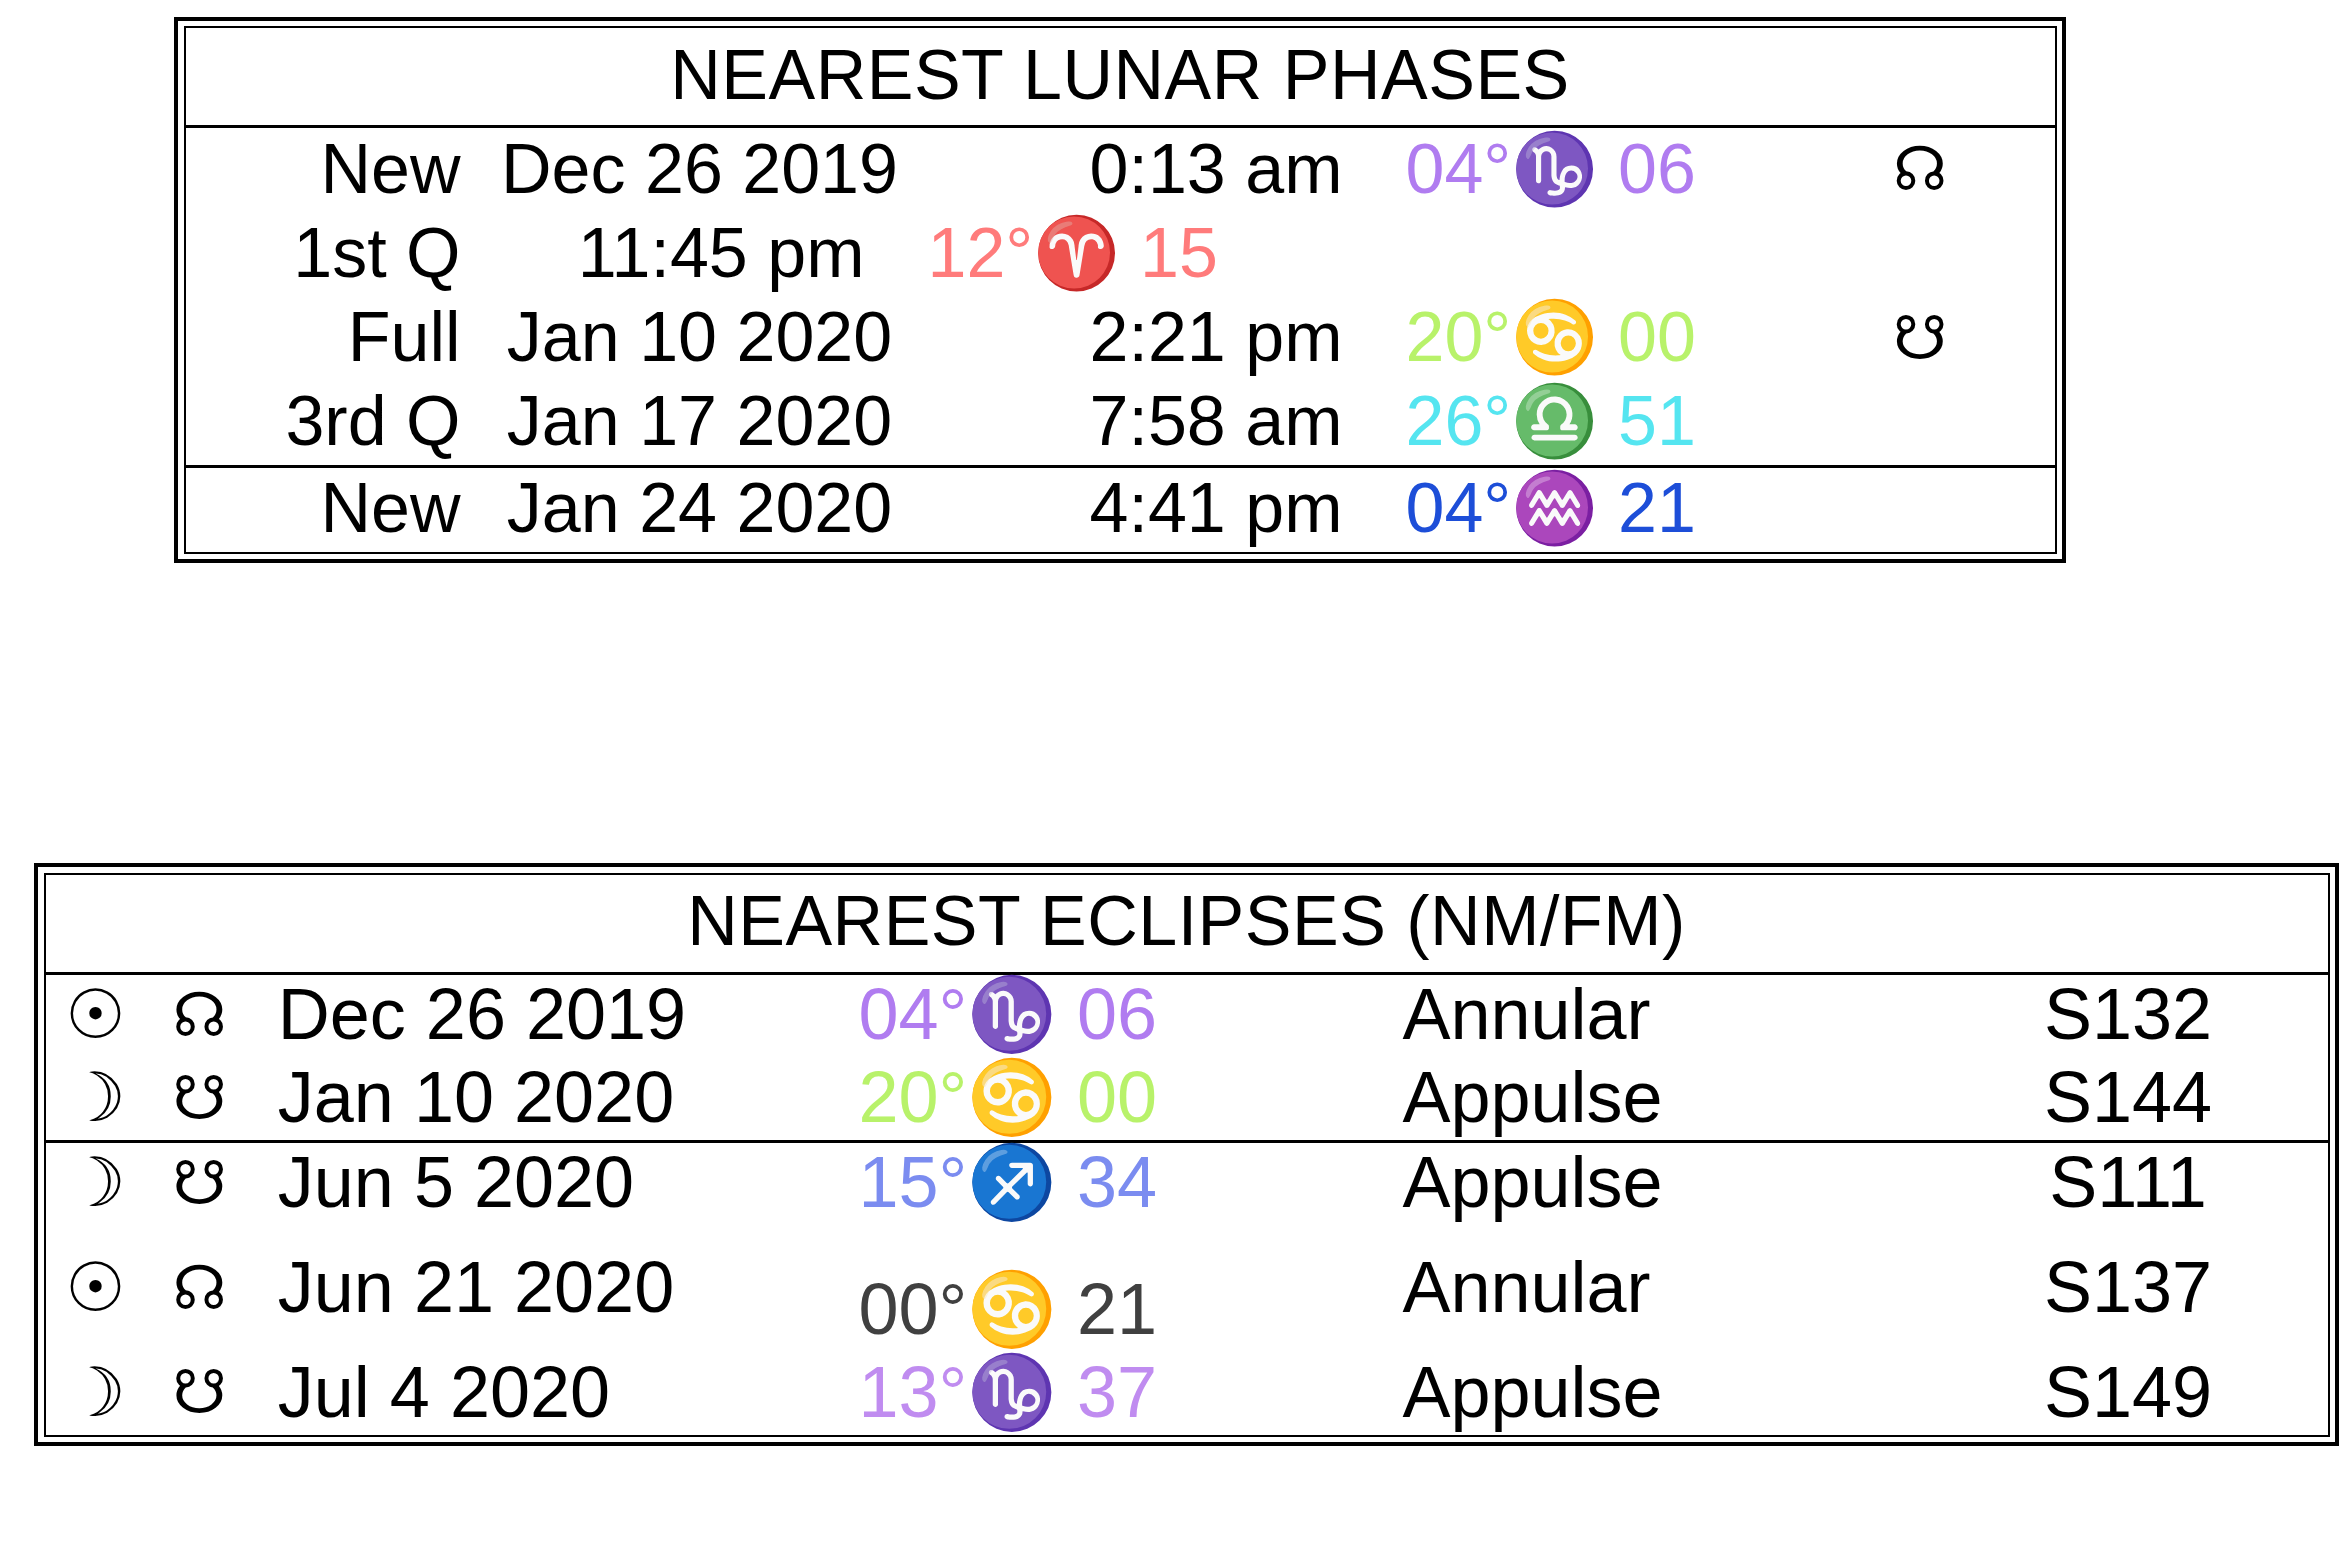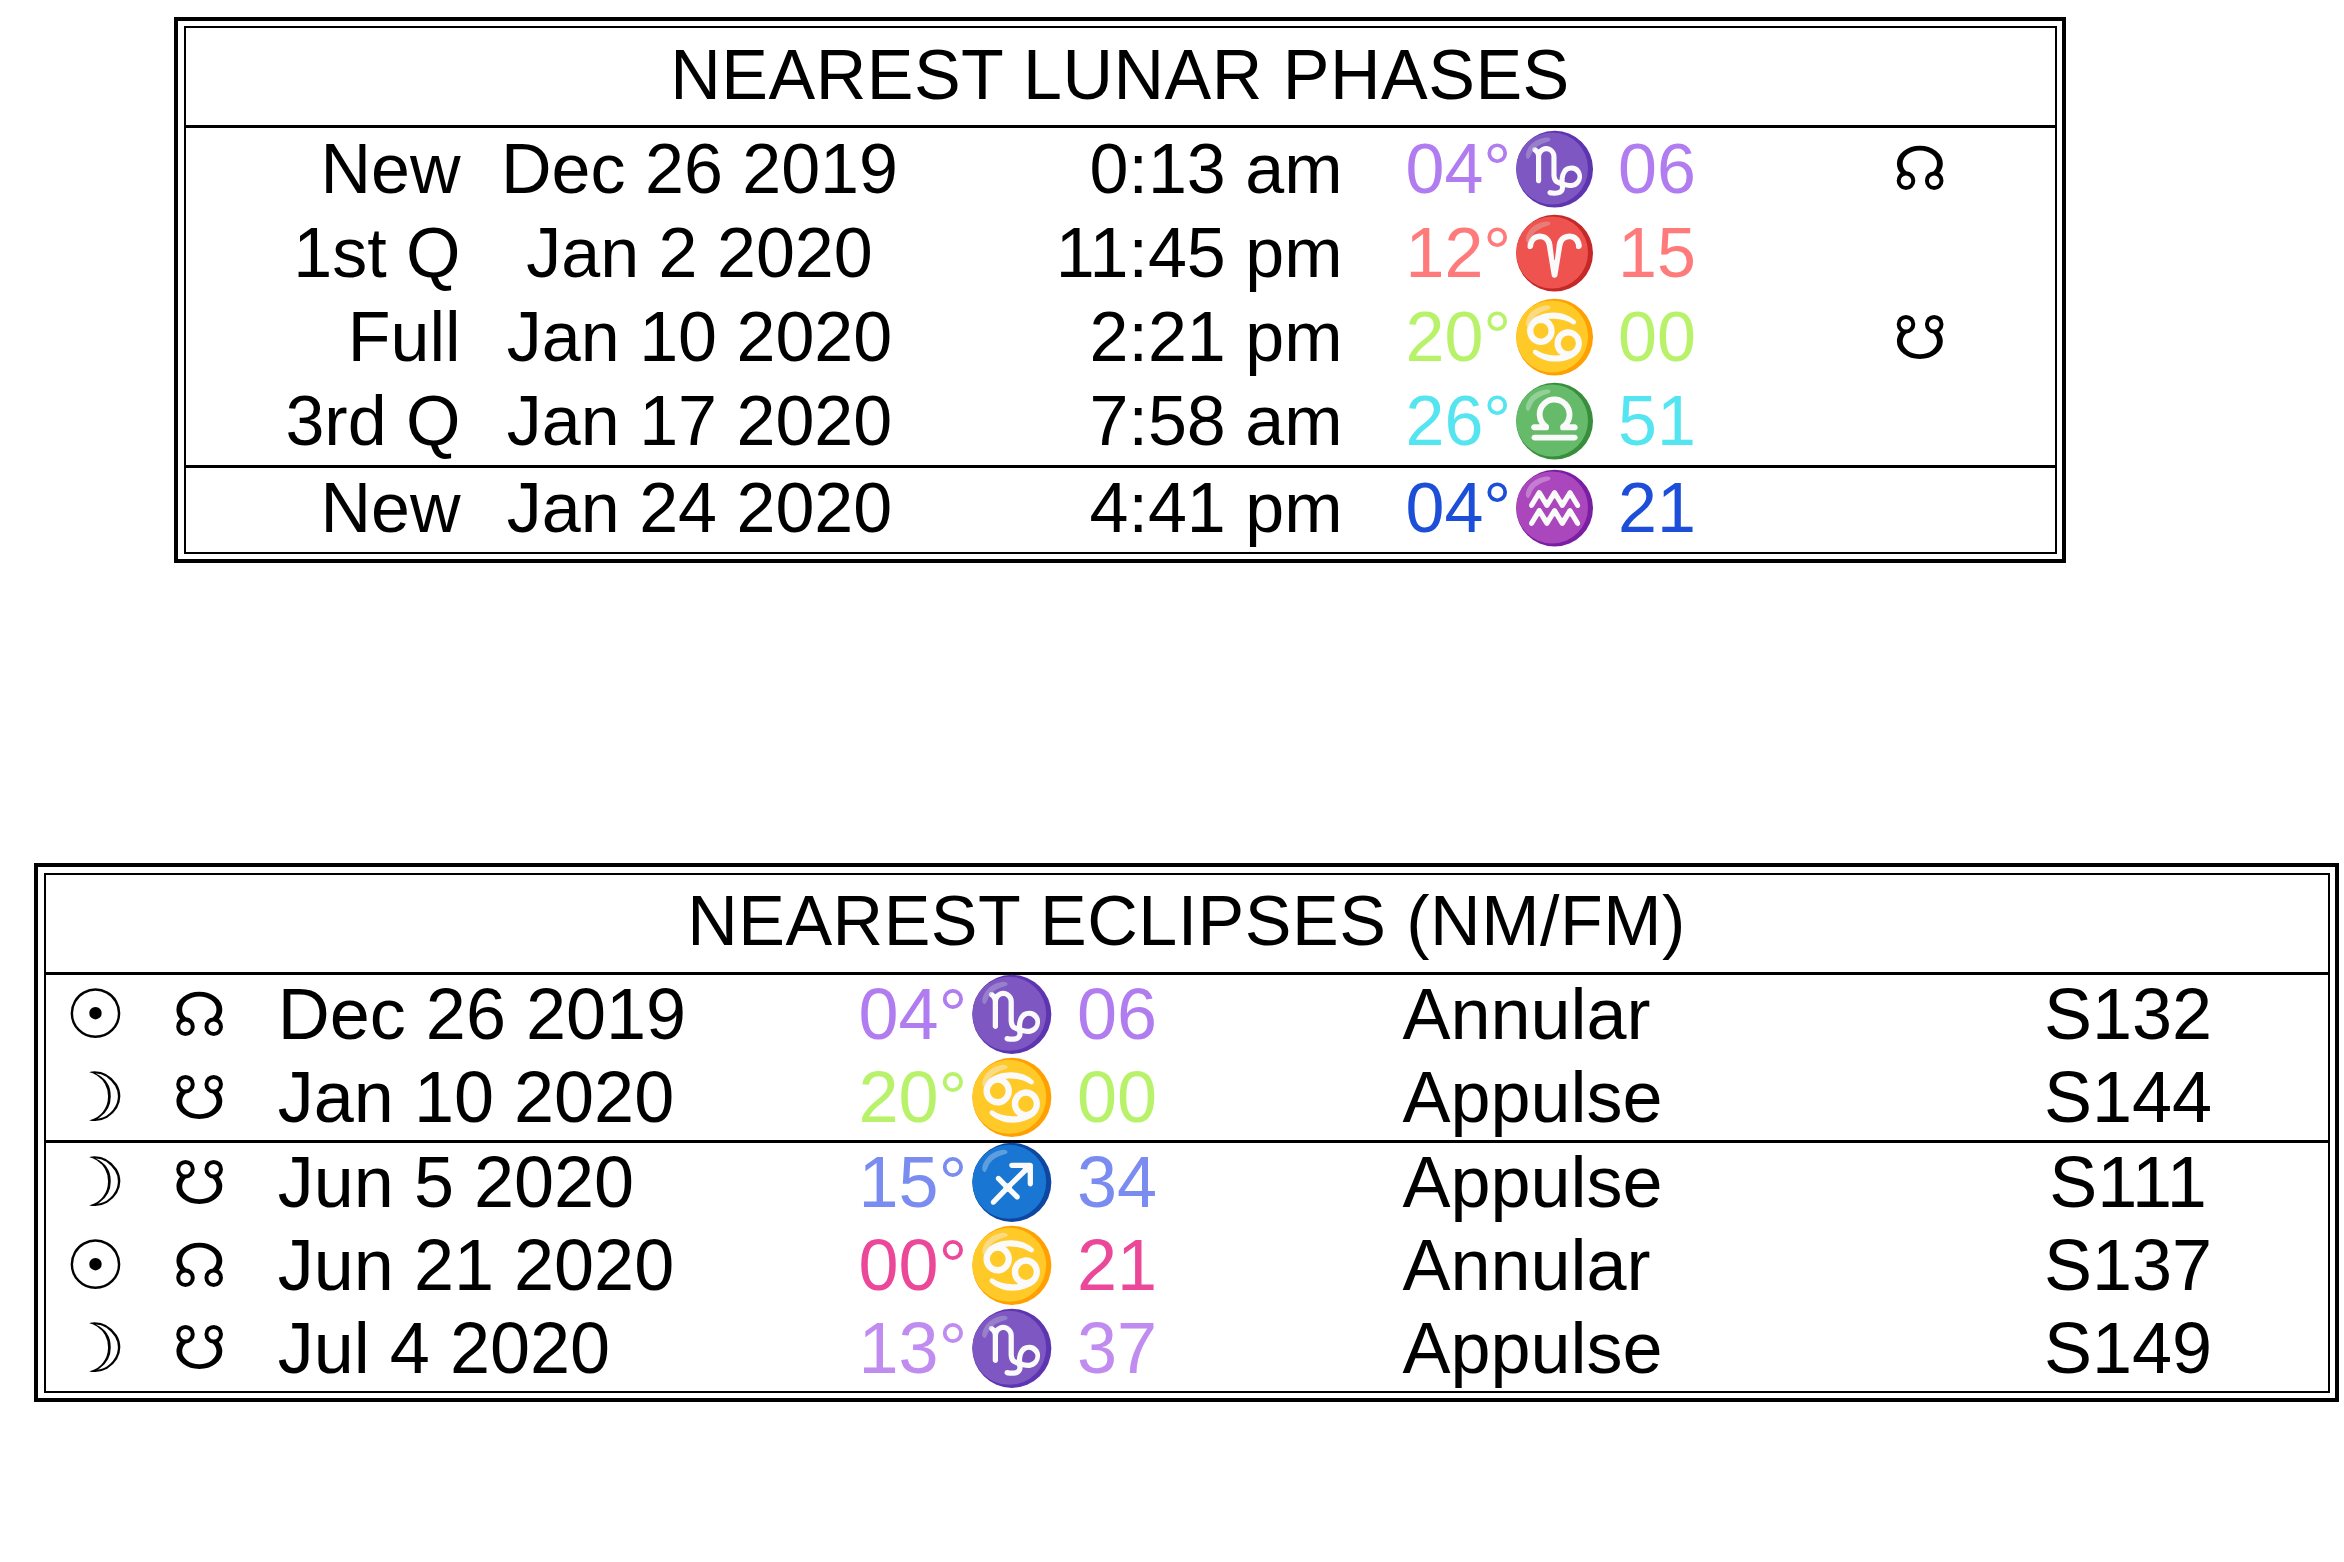--- a/index.html
+++ b/index.html
@@ -109,21 +109,20 @@
       <div class="phase-row">
         <span class="ph-label">New</span>
         <span class="ph-date">Dec 26 2019</span>
         <span class="ph-time">0:13 am</span>
         <span class="ph-pos" style="color: rgb(176, 124, 240);">04°♑ 06</span>
         <span class="ph-glyph">☊</span>
       </div>
 
       <div class="phase-row">
         <span class="ph-label">1st Q</span>
-        <span class="ph-date">Jan 2 2020</span>
         <span class="ph-time">11:45 pm</span>
         <span class="ph-pos" style="color: rgb(255, 123, 123);">12°♈ 15</span>
         <span class="ph-glyph"></span>
       </div>
 
       <div class="phase-row">
         <span class="ph-label">Full</span>
         <span class="ph-date">Jan 10 2020</span>
         <span class="ph-time">2:21 pm</span>
         <span class="ph-pos" style="color: rgb(184, 242, 106);">20°♋ 00</span>
@@ -184,21 +183,21 @@
         <span class="ec-date">Jun 5 2020</span>
         <span class="ec-pos" style="color: rgb(123, 140, 240);">15°♐ 34</span>
         <span class="ec-type">Appulse</span>
         <span class="ec-saros">S111</span>
       </div>
 
       <div class="ecl-row">
         <span class="ec-body">☉</span>
         <span class="ec-node">☊</span>
         <span class="ec-date">Jun 21 2020</span>
-        <span class="ec-pos" style="color: #ec4899;">00°♋ 21</span>
+        <span class="ec-pos" style="color: #404040; margin-top: 44px;">00°♋ 21</span>
         <span class="ec-type">Annular</span>
         <span class="ec-saros">S137</span>
       </div>
 
       <div class="ecl-row">
         <span class="ec-body">☽</span>
         <span class="ec-node">☋</span>
         <span class="ec-date">Jul 4 2020</span>
         <span class="ec-pos" style="color: rgb(192, 140, 240);">13°♑ 37</span>
         <span class="ec-type">Appulse</span>

